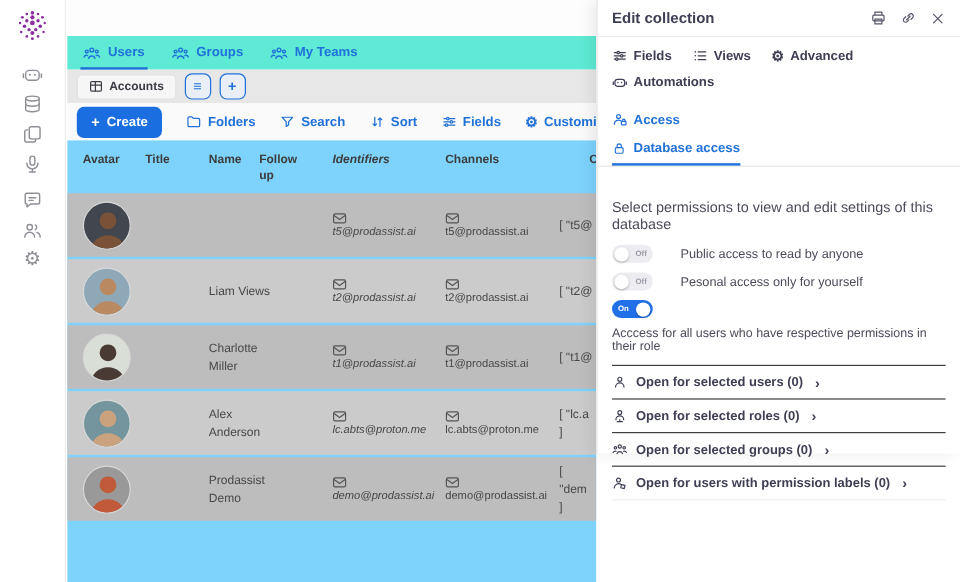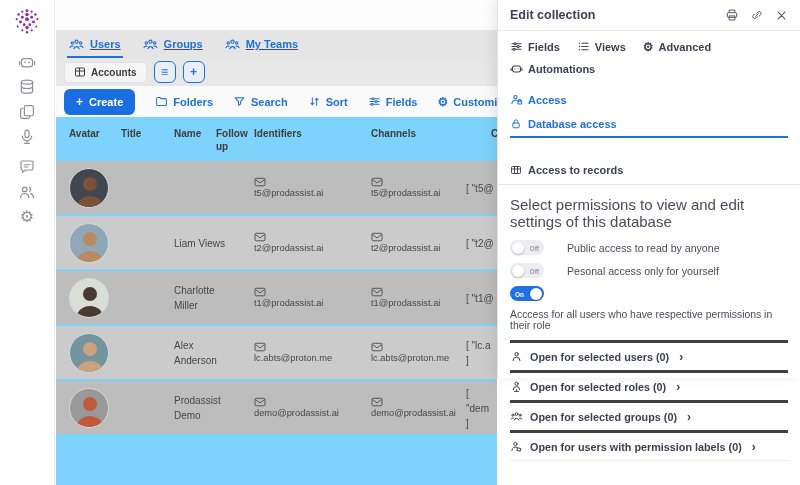--- a/index.html
+++ b/index.html
@@ -15,22 +15,22 @@
   .snav { width:55px; display:flex; flex-direction:column; align-items:center; }
   .snav .sicon { width:55px; height:25px; display:flex; align-items:center;
     justify-content:center; color:#8f8f98; cursor:pointer; }
   .snav .sicon:nth-child(5) { margin-top:5px; }
   svg.ic { display:block; }
 
   
   .main { position:absolute; left:56px; top:0; width:441px; height:485px;
     overflow:hidden; background:#fff; }
   .strip { height:30px; background:#fdfdfd; }
-  .tabrow { height:28px; background:#e5e5e5; display:flex; align-items:center;
-    padding-left:13px; gap:22px;text-decoration:underline; }
+  .tabrow { height:28px; background:#5eead4; display:flex; align-items:center;
+    padding-left:13px; gap:22px; }
   .tab { display:flex; align-items:center; gap:6px; color:#2071d9;
     font-size:11px; font-weight:700; height:100%; cursor:pointer; position:relative; }
   .tab.active:after { content:""; position:absolute; left:-2px; right:-2px;
     bottom:0; height:2px; background:#2071d9; }
   .viewrow { height:28px; background:#e7e7e8; display:flex; align-items:center;
     padding-left:8px; gap:7px; }
   .chip { background:#f6f6f6; border:1px solid #e2e2e2; border-radius:4px;
     height:21px; display:flex; align-items:center; gap:5px; padding:0 9px;
     font-size:10px; font-weight:700; color:#3c3c46; cursor:pointer; }
   .sqbtn { width:22px; height:22px; border:1.6px solid #2071d9; border-radius:6px;
@@ -52,21 +52,21 @@
     color:#3d3d3d; line-height:1.3; }
   .trow { position:relative; height:53px; margin-bottom:2px; cursor:pointer; }
   .trow.dark { background:#bdbdbd; }
   .trow.light { background:#cbcbcb; }
   .cell { position:absolute; top:50%; transform:translateY(-50%);
     font-size:10px; color:#474747; line-height:1.5; }
   .c-avatar { left:13px; width:55px; }
   .c-title  { left:65px; width:37px; }
   .c-name   { left:102px; width:56px;margin-left:16px; }
   .c-follow { left:160px; width:45px; }
-  .c-ident  { left:198px; width:104px; }
+  .c-ident  { left:221px; width:104px;font-style:italic; }
   .c-chan   { left:315px; width:100px; }
   .c-chan2  { left:410px; width:50px; white-space:pre-line; }
   .hcell.c-chan2 { width:50px; text-align:right; }
   .avatar { width:40px; height:40px; border-radius:50%; overflow:hidden;
     border:1px solid #d8d8d8; }
   .mailline { display:flex; align-items:flex-end; height:12px; color:#555; }
   .email { font-size:9.3px; white-space:nowrap; }
   .hscroll { position:absolute; left:2px; right:2px; bottom:7px; height:8px;
     background:#cfcfcf; border-radius:4px; cursor:pointer; }
   .hthumb { position:absolute; left:11px; top:1px; bottom:1px; right:1px;
@@ -84,45 +84,45 @@
   .ptitle { font-size:12.5px; font-weight:700; color:#3e3e54; }
   .picons { display:flex; align-items:center; gap:11px; color:#55556a; }
   .picons > span { cursor:pointer; display:flex; }
   .ptabs { padding:9px 12px 0; display:flex; flex-wrap:wrap; column-gap:17px;
     row-gap:9px; }
   .ptab { display:flex; align-items:center; gap:5px; font-size:11px;
     font-weight:700; color:#3e3e54; cursor:pointer; }
   .ptab.active { color:#2071d9; }
   .ptab.break { flex-basis:100%; height:0; padding:0; margin:0; }
   .subtabs { display:flex; gap:18px; padding:0 12px; border-bottom:1px solid #e6e6e6;
-    margin-top:4px;flex-direction:column; }
+    margin-top:4px; }
   .subtab { display:flex; align-items:center; gap:6px; font-size:11px;
     font-weight:700; color:#3e3e54; padding:8px 0 6px; cursor:pointer;
     border-bottom:2px solid transparent; }
   .subtab.active { color:#2071d9; border-bottom-color:#2071d9; }
   .pbody { padding:7px 12px 0; }
-  .pdesc { font-size:15px; color:#4b4b5c; margin:4px 0 10px; }
+  .pdesc { font-size:12px; color:#4b4b5c; margin:20px 0 10px; }
   .togglerow { display:flex; align-items:center; gap:10px; margin-bottom:8px;
     cursor:pointer; }
   .pill { position:relative; width:34px; height:15px; border-radius:8px;
     flex:0 0 34px; }
   .pill.off { background:#ececf1; }
   .pill.on  { background:#2270e8; }
   .knob { position:absolute; top:1.5px; width:12px; height:12px;
     border-radius:50%; background:#fff; box-shadow:0 1px 2px rgba(0,0,0,.25); }
   .pill.off .knob { left:2px; }
   .pill.on  .knob { right:2px; }
   .pstate { position:absolute; top:50%; transform:translateY(-50%);
     font-size:6.5px; font-weight:700; }
   .pill.off .pstate { right:5px; color:#9b9ba8; }
   .pill.on  .pstate { left:5px; color:#fff; }
   .tlabel { font-size:10.6px; color:#4b4b5c;padding-left:13px; }
   .pnote { font-size:10.4px; color:#4b4b5c; margin:4px 0 9px; }
   .accessrow { display:flex; align-items:center; gap:7px; padding:7px 0;
-    border-top:3px solid #404040; font-size:10.8px; font-weight:600;
+    border-top:1px solid #404040; font-size:10.8px; font-weight:600;
     color:#3e3e54; cursor:pointer; }
   .accessrow:last-child { border-bottom:1px solid #ededed; }
   .chev { font-size:12px; color:#3e3e54; margin-left:3px; line-height:1; }
   .glyph { font-size:12px; line-height:1; }
 </style>
 </head>
 <body>
 
 <div class="app">
 
@@ -539,27 +539,20 @@
     </div>
 
     <div class="subtabs">
       <div class="subtab active">
         <svg class="ic" width="12" height="12" viewBox="0 0 24 24" fill="none" stroke="currentColor" stroke-width="1.9" stroke-linecap="round">
           <rect x="5.5" y="10" width="13" height="9.5" rx="2"></rect>
             <path d="M8.5 10V7.3a3.5 3.5 0 0 1 7 0V10"></path>
         </svg>
         <span>Database access</span>
       </div>
-      <div class="subtab">
-        <svg class="ic" width="12" height="12" viewBox="0 0 24 24" fill="none" stroke="currentColor" stroke-width="1.9">
-          <rect x="3" y="5" width="18" height="14" rx="2"></rect>
-            <path d="M3 10h18M9 5v14M15 5v14"></path>
-        </svg>
-        <span>Access to records</span>
-      </div>
     </div>
 
     <div class="pbody">
       <div class="pdesc">Select permissions to view and edit settings of this database</div>
 
       <div class="togglerow">
         <span class="pill off">
           <span class="knob"></span>
           <span class="pstate">Off</span>
         </span>

